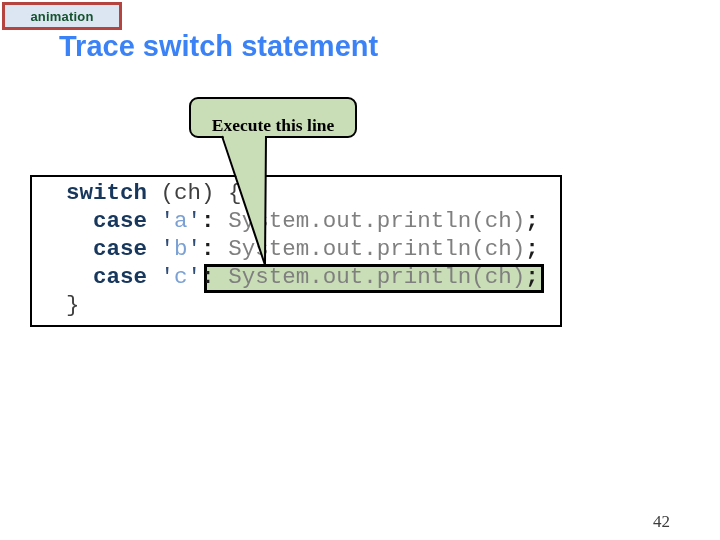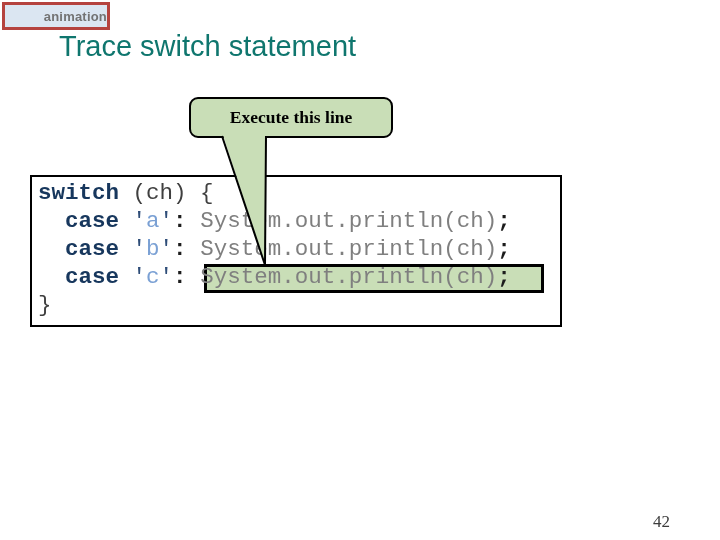--- a/index.html
+++ b/index.html
@@ -6,32 +6,32 @@
   .slide{
     position:relative;
     width:720px;height:540px;
     background:#ffffff;
     overflow:hidden;
     font-family:"Liberation Sans",sans-serif;
   }
   
   .anim-tag{
     position:absolute;left:2px;top:2px;
-    width:108px;height:28px;
+    width:120px;height:28px;
     box-sizing:border-box;
     background:var(--tag_bg,#dbe6f2);
     border:3px solid var(--tag_border,#b5433f);
-    display:flex;align-items:center;justify-content:flex-end;
-    font-size:13px;font-weight:bold;color:#737373;
+    display:flex;align-items:center;justify-content:center;
+    font-size:13px;font-weight:bold;color:#14532d;
     letter-spacing:0.2px;
   }
   
   .title{
     position:absolute;left:59px;top:30px;
-    font-size:29px;font-weight:400;color:#0f766e;
+    font-size:29px;font-weight:700;color:#3b82f6;
     white-space:nowrap;
   }
   
   .code-box{
     position:absolute;left:30px;top:175px;
     width:532px;height:152px;
     box-sizing:border-box;
     background:#ffffff;
     border:2px solid #000;
   }
@@ -44,36 +44,36 @@
     border:3px solid #000;
   }
   
   .code-text{
     position:absolute;left:38px;top:179px;
     margin:0;
     font-family:"Liberation Mono","DejaVu Sans Mono",monospace;
     font-size:22.5px;line-height:28px;
     white-space:pre;
   }
-  .code-line{height:28px;}
+  .code-line{height:28px;margin-left:28px;}
   .tok-kw{color:var(--keyword,#17375d);font-weight:bold;}
   .tok-plain{color:var(--plain_dark,#3f3f3f);}
   .tok-q{color:var(--quote,#2e4d78);}
   .tok-lit{color:var(--literal,#7aa0d4);}
   .tok-punct{color:#1c1c1c;font-weight:bold;}
   .tok-code{color:var(--code_gray,#7f7f7f);}
   
   .callout{
     position:absolute;left:189px;top:97px;
-    width:204px;height:41px;
+    width:168px;height:41px;
     box-sizing:border-box;
     background:var(--callout_green,#c9deb7);
     border:2px solid #000;
     border-radius:9px;
-    display:flex;align-items:center;justify-content:center;
+    display:flex;align-items:flex-end;justify-content:center;
     font-family:"Liberation Serif",serif;
     font-size:17.5px;font-weight:bold;color:#000;
   }
   
   .tail-svg{
     position:absolute;left:0;top:0;
     pointer-events:none;
   }
   
   .page-number{

